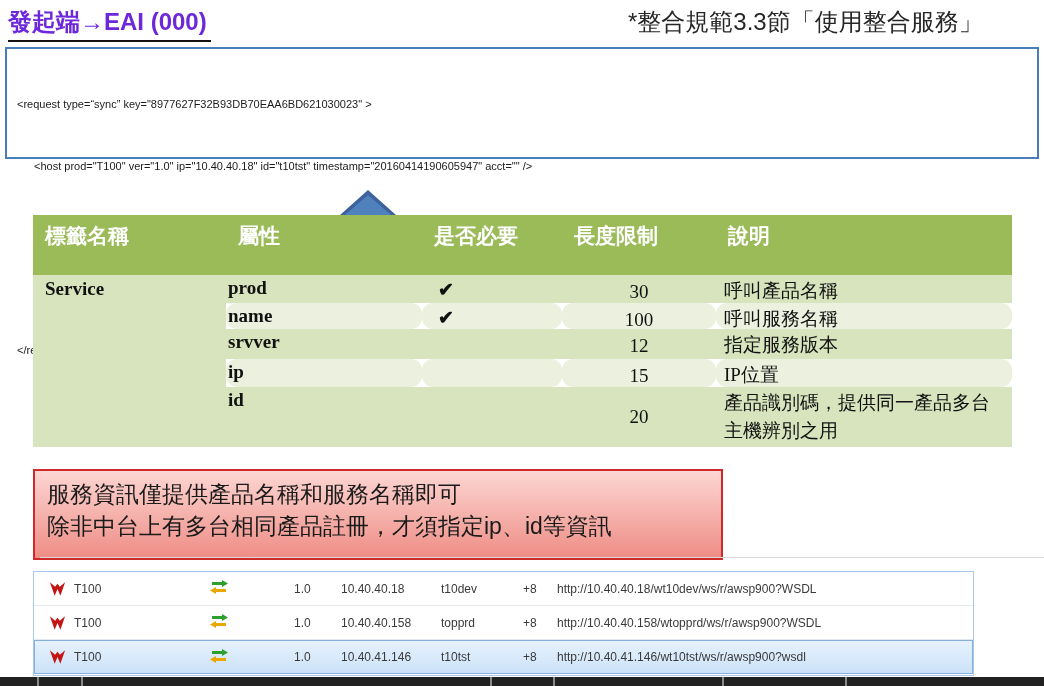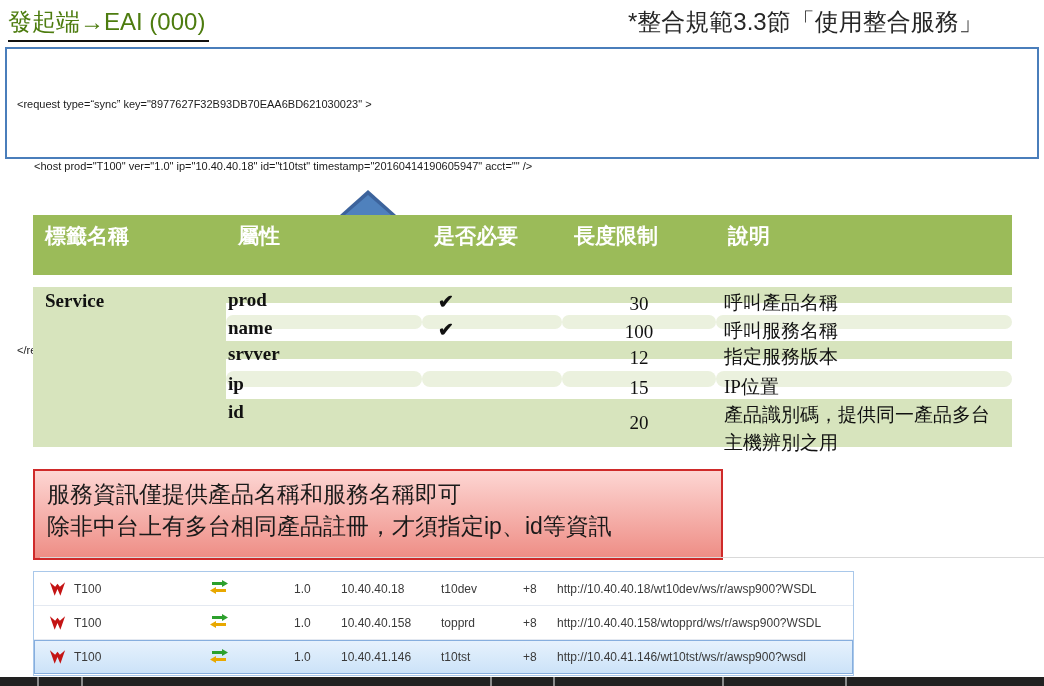--- a/index.html
+++ b/index.html
@@ -8,21 +8,21 @@
     position: relative;
     width: 1044px; height: 686px;
     background: #fff;
     overflow: hidden;
     font-family: "Liberation Sans", sans-serif;
   }
 
   
   .page-title {
     position: absolute; left: 8px; top: 6px;
-    font-size: 24px; font-weight: normal; color: #4d7c0f;
+    font-size: 24px; font-weight: bold; color: #6d28d9;
     border-bottom: 2.5px solid #111;
     padding: 0 4px 2px 0;
     white-space: nowrap;
   }
   .header-note {
     position: absolute; left: 628px; top: 6px;
     font-size: 24px; color: #262626; white-space: nowrap;
   }
 
   
@@ -62,21 +62,21 @@
     grid-template-rows: 60px 28px 26px 30px 28px 60px;
     gap: 0;
     background: #fff;
     font-family: "Liberation Serif", serif;
   }
   .spec-table .th {
     background: #9bbb59; color: #fff;
     font-size: 21px; font-weight: 600;
     padding: 7px 0 0 12px;
   }
-  .spec-table .cell { font-size: 19px; color: #111; margin-top: 12px; }
+  .spec-table .cell { font-size: 19px; color: #111; }
   .band-a { background: #d7e4bd; }
   .band-b { background: #ebf1de; border-radius: 11px; }
   .tagcell {
     grid-row: 2 / span 5; grid-column: 1;
     font-weight: bold; font-size: 20px;
     padding: 3px 0 0 12px;
   }
   .attrcell { font-weight: bold; padding: 2px 0 0 2px; }
   .reqcell  { font-weight: bold; font-size: 18px; padding: 3px 0 0 16px; }
   .lencell  { text-align: center; padding-top: 6px; }
@@ -92,21 +92,21 @@
     font-size: 23px; color: #1a1a1a; line-height: 32px;
     white-space: nowrap;
   }
 
   
   .panel-topline {
     position: absolute; left: 40px; top: 557px; width: 1004px; height: 1px;
     background: #d9d9d9;
   }
   .registry {
-    position: absolute; left: 33px; top: 571px; width: 821px; height: 105px;
+    position: absolute; left: 33px; top: 571px; width: 941px; height: 105px;
     border: 1px solid #a9c8ea; background: #fff;
   }
   .reg-row {
     display: grid;
     grid-template-columns: 40px 135px 85px 47px 100px 82px 34px auto;
     align-items: center;
     height: 34px;
     border-bottom: 1px solid #e4e9f1;
     font-size: 12px; color: #3a3a3a;
   }

